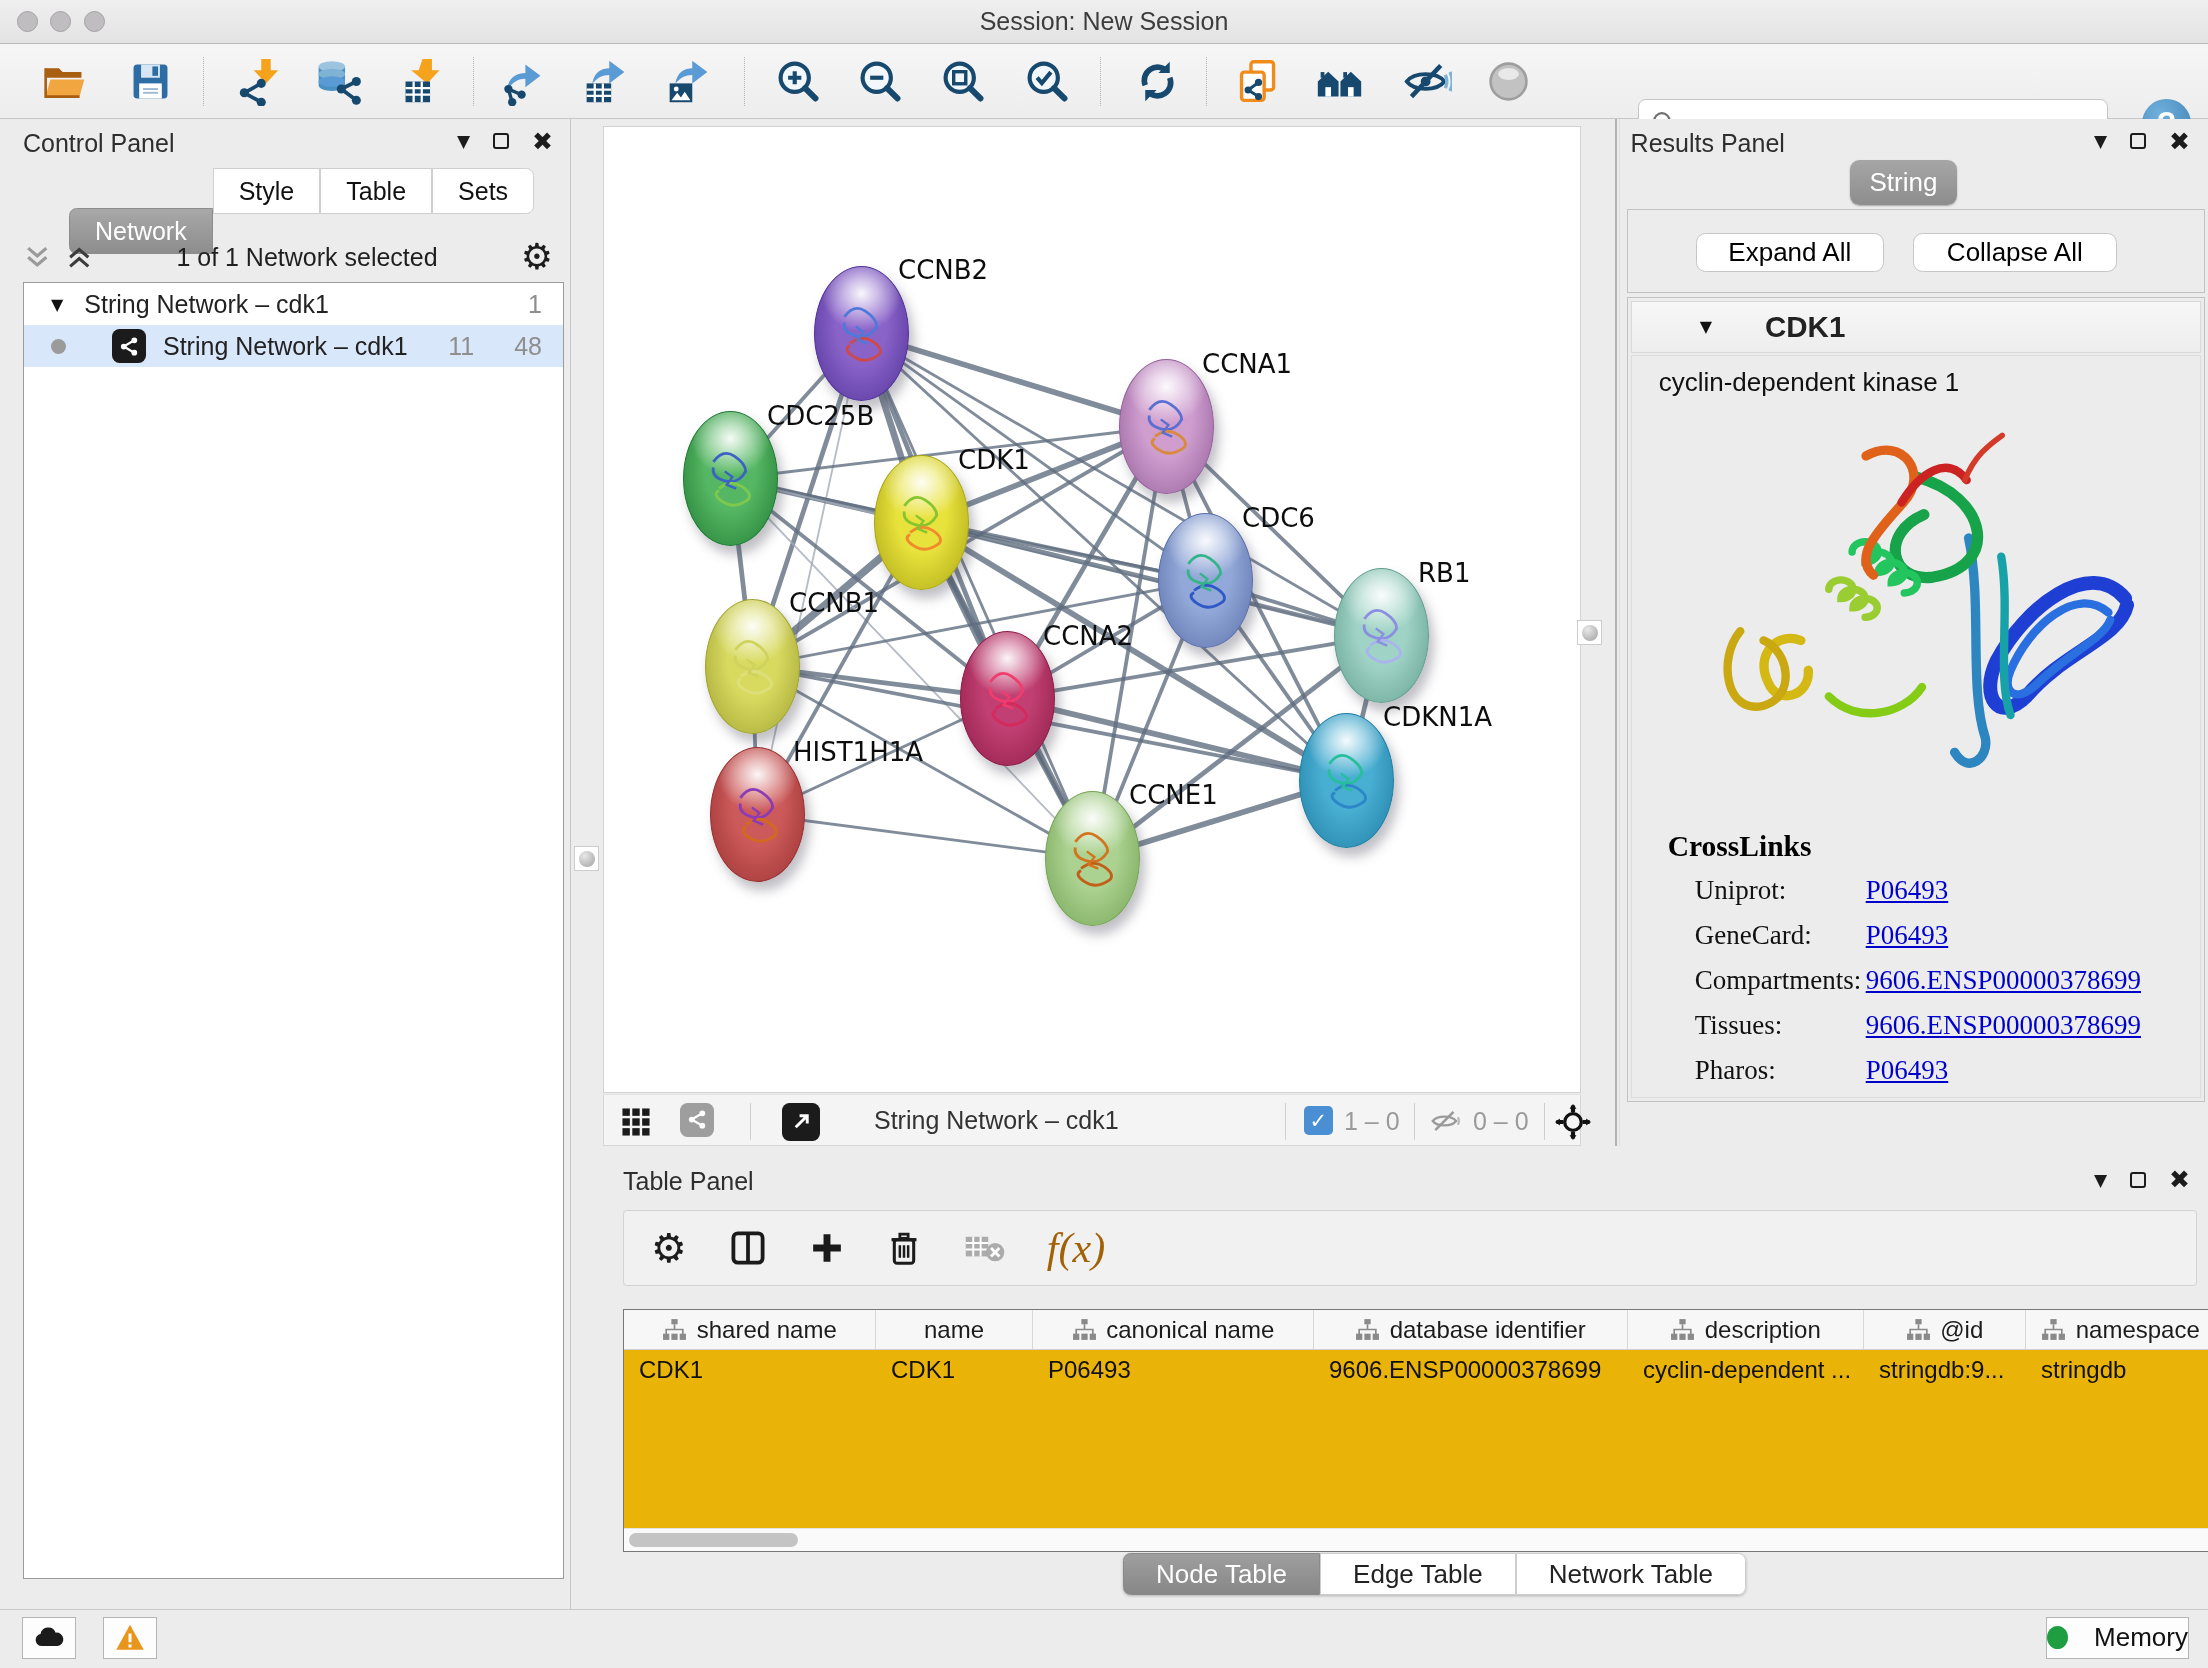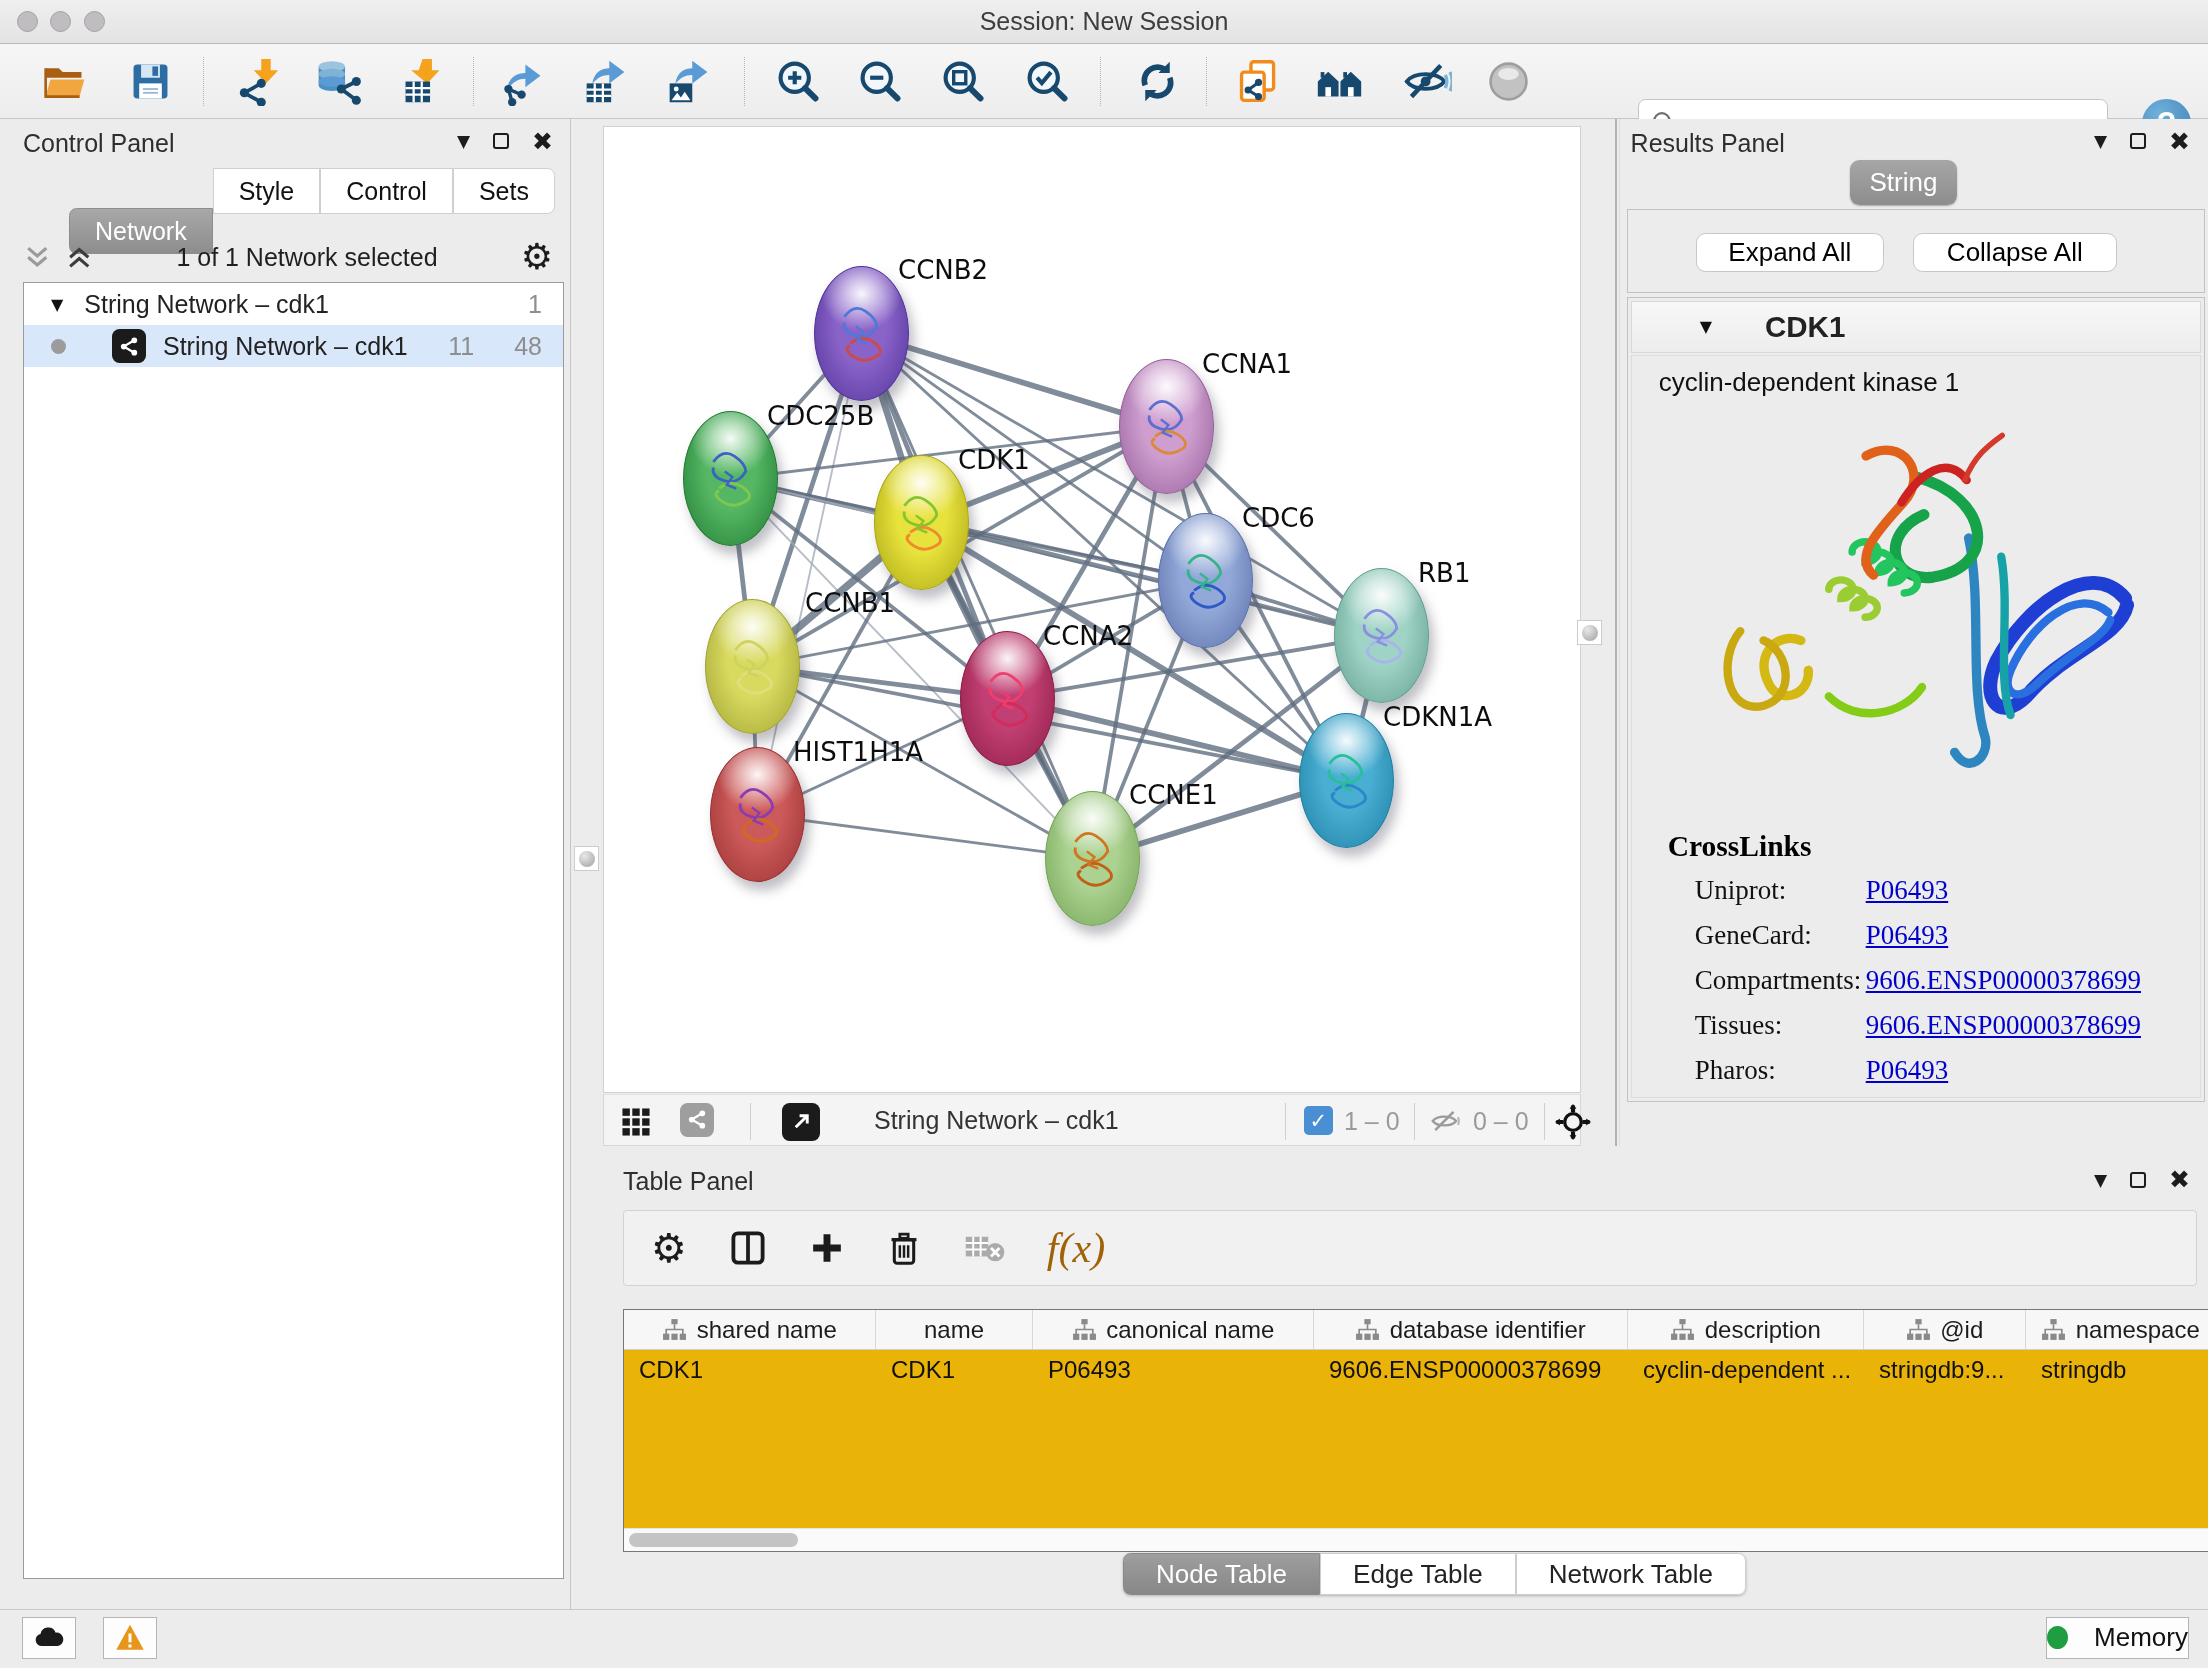--- a/index.html
+++ b/index.html
@@ -293,21 +293,21 @@
 <div class="control-panel">
   <div class="cp-header panel-title">Control Panel</div>
   <div class="cp-controls">
     <span class="pc-arrow">▼</span>
     <span class="pc-float"></span>
     <span class="pc-close">✖</span>
   </div>
   <div class="tabset">
     <div class="tab sel">Network</div>
     <div class="tab">Style</div>
-    <div class="tab">Control</div>
+    <div class="tab">Table</div>
     <div class="tab">Sets</div>
   </div>
   <div class="cp-statusrow">
     <svg width="28.5" height="28.5" viewBox="0 0 22 22" style="margin-right:13.3px">
         <path d="M4 4l7 6 7-6M4 11l7 6 7-6" fill="none" stroke="#9a9a9a" stroke-width="2.4"></path>
       </svg>
     <svg width="28.5" height="28.5" viewBox="0 0 22 22">
         <path d="M4 18l7-6 7 6M4 11l7-6 7 6" fill="none" stroke="#3c3c3c" stroke-width="2.4"></path>
       </svg>
     <div class="cp-status">1 of 1 Network selected</div>
@@ -436,21 +436,21 @@
         </svg>
       </div>
       <div class="gnode-label" style="left: 814px; top: 431px;">RB1</div>
       <div class="gnode" style="left: 101px; top: 472px; background: radial-gradient(55% 36% at 50% 20%, rgba(255, 255, 255, 0.95), rgba(255, 255, 255, 0) 78%), radial-gradient(at 50% 42%, rgb(216, 218, 96) 38%, rgb(159, 162, 49) 100%); border-color: rgb(159, 162, 49);">
         <svg width="61" height="80" viewBox="0 0 64 84">
   <path d="M14 24 q10 -14 22 -6 t12 16 q-8 14 -22 10 t-12 -14" fill="none" stroke="#cfd25c" stroke-width="3"></path>
   <path d="M20 52 q12 -10 24 -2 t6 14 q-14 10 -26 2 t-4 -12" fill="none" stroke="#dde07a" stroke-width="3"></path>
   <path d="M26 34 l8 6 -6 8 10 4" fill="none" stroke="#cfd25c" stroke-width="2.5"></path>
         </svg>
       </div>
-      <div class="gnode-label" style="left: 185px; top: 461px; margin-left: 16px;">CCNB1</div>
+      <div class="gnode-label" style="left: 185px; top: 461px;">CCNB1</div>
       <div class="gnode" style="left: 356px; top: 504px; background: radial-gradient(55% 36% at 50% 20%, rgba(255, 255, 255, 0.95), rgba(255, 255, 255, 0) 78%), radial-gradient(at 50% 42%, rgb(193, 63, 114) 38%, rgb(140, 28, 71) 100%); border-color: rgb(140, 28, 71);">
         <svg width="61" height="80" viewBox="0 0 64 84">
   <path d="M14 24 q10 -14 22 -6 t12 16 q-8 14 -22 10 t-12 -14" fill="none" stroke="#ef3d6e" stroke-width="3"></path>
   <path d="M20 52 q12 -10 24 -2 t6 14 q-14 10 -26 2 t-4 -12" fill="none" stroke="#d42a5c" stroke-width="3"></path>
   <path d="M26 34 l8 6 -6 8 10 4" fill="none" stroke="#ef3d6e" stroke-width="2.5"></path>
         </svg>
       </div>
       <div class="gnode-label" style="left: 439px; top: 494px;">CCNA2</div>
       <div class="gnode" style="left: 695px; top: 586px; background: radial-gradient(55% 36% at 50% 20%, rgba(255, 255, 255, 0.95), rgba(255, 255, 255, 0) 78%), radial-gradient(at 50% 42%, rgb(72, 174, 210) 38%, rgb(31, 125, 163) 100%); border-color: rgb(31, 125, 163);">
         <svg width="61" height="80" viewBox="0 0 64 84">

